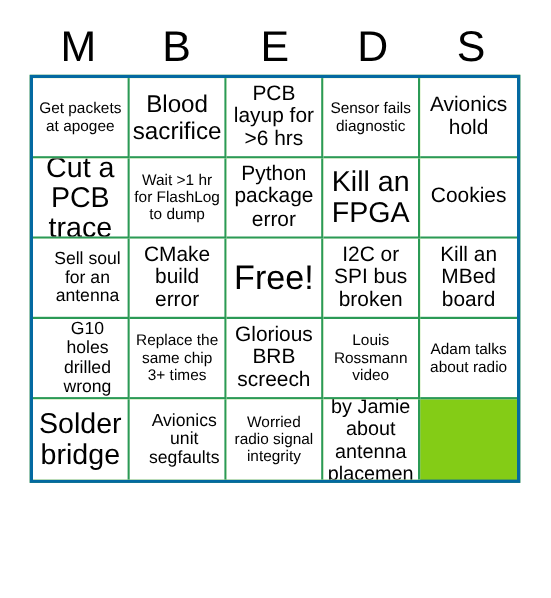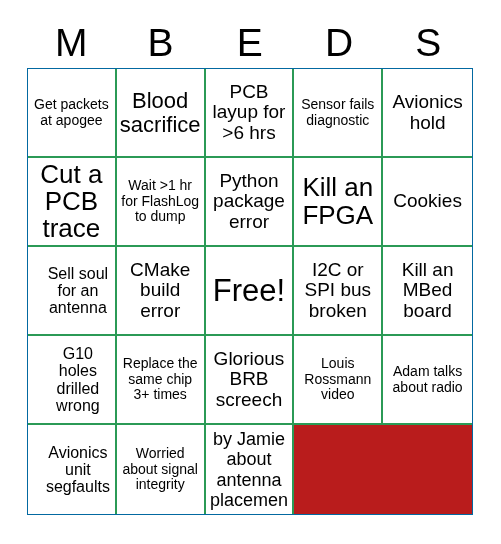--- a/index.html
+++ b/index.html
@@ -44,27 +44,27 @@
     font-weight: 400;
     letter-spacing: 0.5px;
   }
 
   
   #bingo-grid {
     position: absolute;
     left: 27px;
     top: 68px;
     width: 446px;
-    height: 447px;
+    height: 371px;
     box-sizing: border-box;
-    border: 1px solid #0369a1;
+    border: 3px solid #0369a1;
     display: grid;
     grid-template-columns: repeat(5, 1fr);
     grid-template-rows: repeat(5, 1fr);
-    background: #b91c1c;
+    background: #84cc16;
   }
 
   .bingo-cell {
     box-sizing: border-box;
     border-right: 2px solid #2b9a56;
     border-bottom: 2px solid #2b9a56;
     display: flex;
     align-items: center;
     justify-content: center;
     text-align: center;
@@ -160,23 +160,26 @@
       <div class="bingo-cell">
         <span class="cell-text fs-lg">Glorious BRB screech</span>
       </div>
       <div class="bingo-cell">
         <span class="cell-text fs-sm">Louis Rossmann video</span>
       </div>
       <div class="bingo-cell">
         <span class="cell-text fs-sm">Adam talks about radio</span>
       </div>
       <div class="bingo-cell">
+        <span class="cell-text fs-xxl">Solder bridge</span>
+      </div>
+      <div class="bingo-cell">
         <span class="cell-text fs-md">Avionics unit segfaults</span>
       </div>
       <div class="bingo-cell">
-        <span class="cell-text fs-sm">Worried about signal integrity</span>
+        <span class="cell-text fs-sm">Worried radio signal integrity</span>
       </div>
       <div class="bingo-cell">
         <span class="cell-text fs-xs">Lectured by Jamie about antenna placement</span>
       </div>
     </div>
 
 </div>
 
 </body></html>

